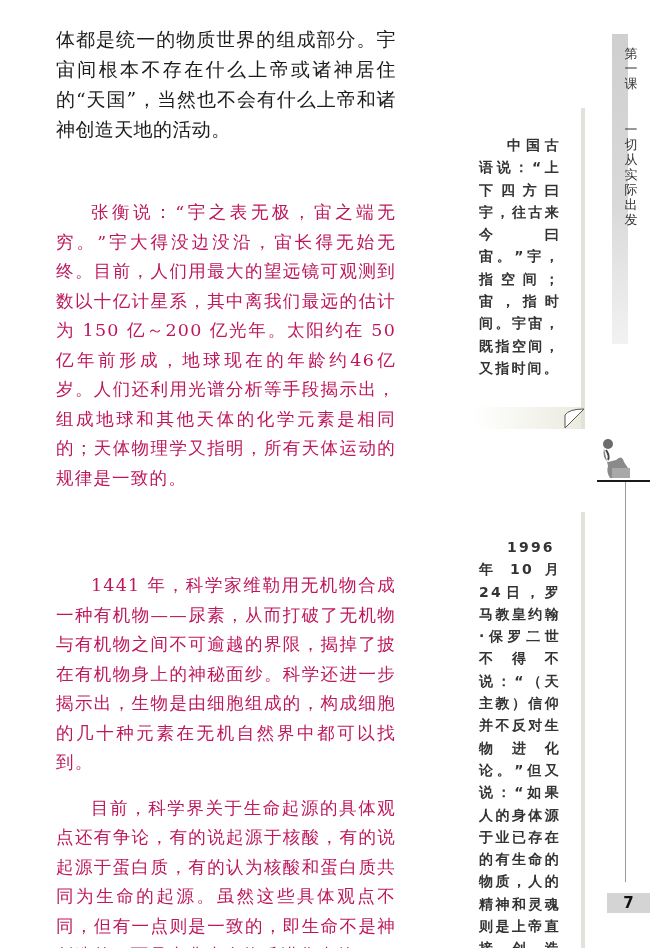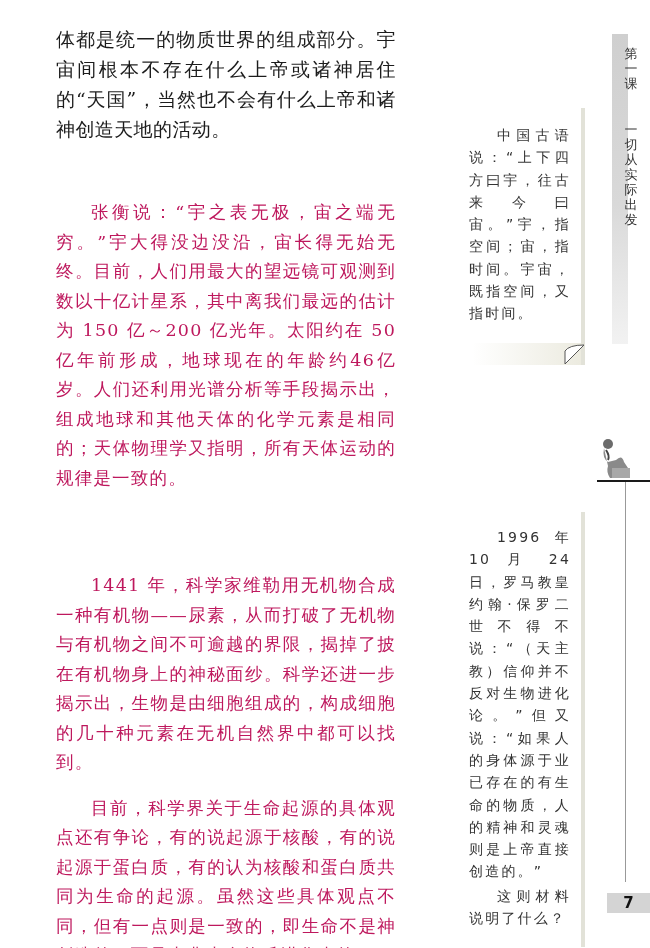--- a/index.html
+++ b/index.html
@@ -50,21 +50,21 @@
     letter-spacing: 1px;
   }
   .card .icon {
     position: absolute; left: -22px; top: -14px; width: 52px; height: 38px;
   }
   .card .body {
     margin: 0; padding: 12px 8px 16px 22px;
     font-size: 14px; line-height: 22.3px; letter-spacing: 2.2px; color: #333;
     border-right: 4px solid #e2e2d8; text-align: justify;
   }
-  .card .body p { margin: 2px; }
+  .card .body p { margin: 12px; font-weight: bold; }
   .card .foot {
     position: relative; height: 22px;
     border-right: 4px solid #e2e2d8;
     background: linear-gradient(90deg, #ffffff 20%, #ecebe0 100%);
   }
   .card .curl {
     position: absolute; right: -4px; bottom: 0; width: 22px; height: 22px;
   }
   .card1 { top: 108px; }
   .card2 { top: 512px; }

